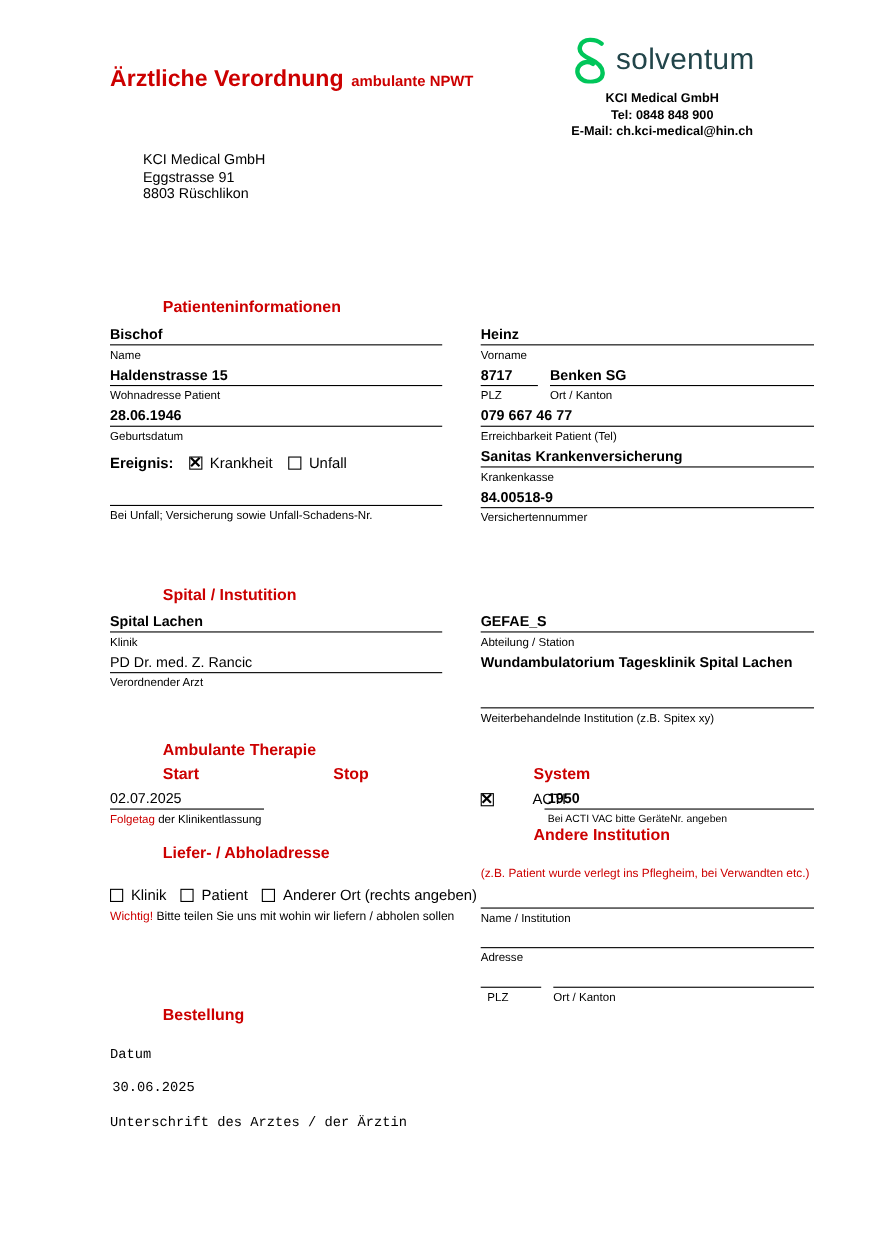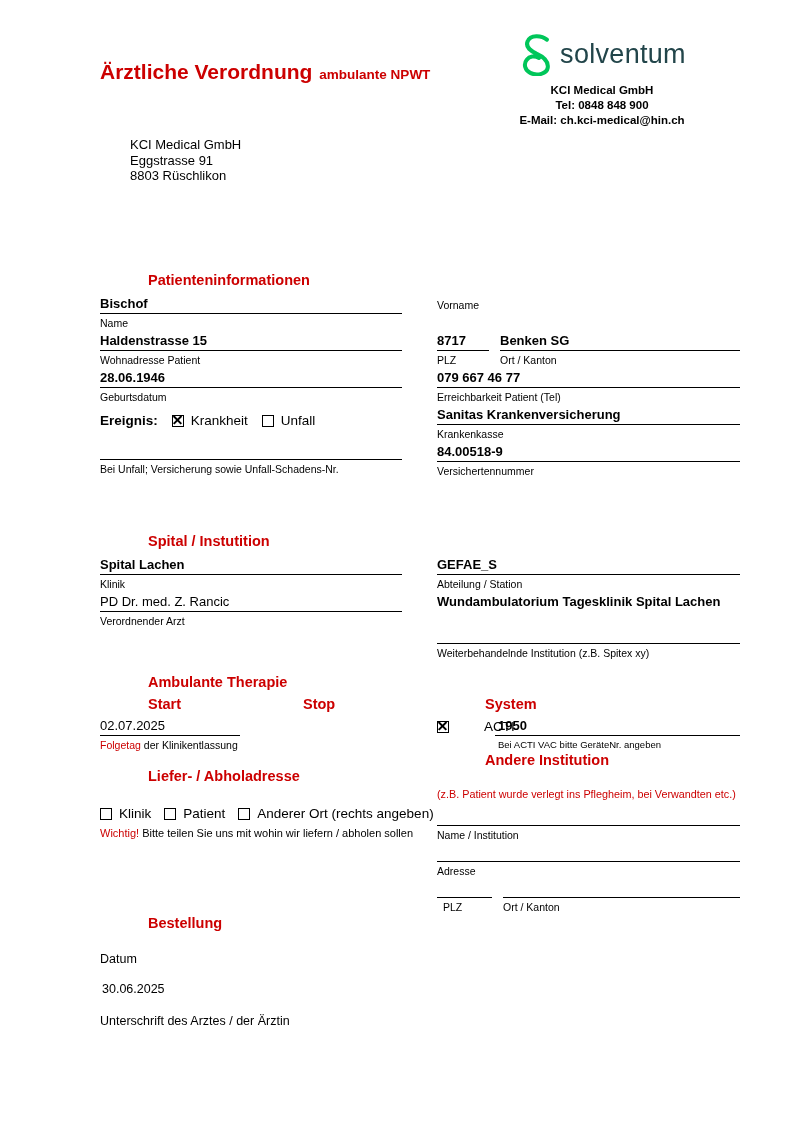--- a/index.html
+++ b/index.html
@@ -41,21 +41,21 @@
   }
   .checkbox.checked::before, .checkbox.checked::after {
     content:""; position:absolute; left:-1px; top:3.6px; width:11px; height:1.7px; background:#000;
   }
   .checkbox.checked::before { transform:rotate(45deg); }
   .checkbox.checked::after  { transform:rotate(-45deg); }
 
   .red { color:var(--red);text-align:right; }
   .note { font-size:11px; white-space:nowrap; }
   .sub-red { font-size:10.8px; color:var(--red); white-space:nowrap; }
-  .plain { font-size:12.5px; white-space:nowrap; }
+  .plain { font-size:12.5px; white-space:nowrap;font-family:Liberation Mono, monospace; }
   .bold { font-weight:bold; }
 </style>
 </head>
 <body>
 
 <div class="page" style="--red: #cc0000; --green: #00c65a; --wordmark: #22454a;">
 
   <div class="abs title-row" style="left:100px; top:60px;">
     <span class="main-title">Ärztliche Verordnung</span>
     <span class="sub-title">ambulante NPWT</span>
@@ -83,20 +83,21 @@
     <div>8803 Rüschlikon</div>
   </div>
 
   <div class="abs sec-title" style="left:100px; top:272px;">Patienteninformationen</div>
 
   <div class="abs field" style="left:100px; top:296px; width:302px;">
     <div class="value">Bischof</div>
     <div class="label">Name</div>
   </div>
   <div class="abs field" style="left:437px; top:296px; width:303px;">
+    <div class="value">Heinz</div>
     <div class="label">Vorname</div>
   </div>
 
   <div class="abs field" style="left:100px; top:333px; width:302px;">
     <div class="value">Haldenstrasse 15</div>
     <div class="label">Wohnadresse Patient</div>
   </div>
   <div class="abs field" style="left:437px; top:333px; width:52px;">
     <div class="value">8717</div>
     <div class="label">PLZ</div>

